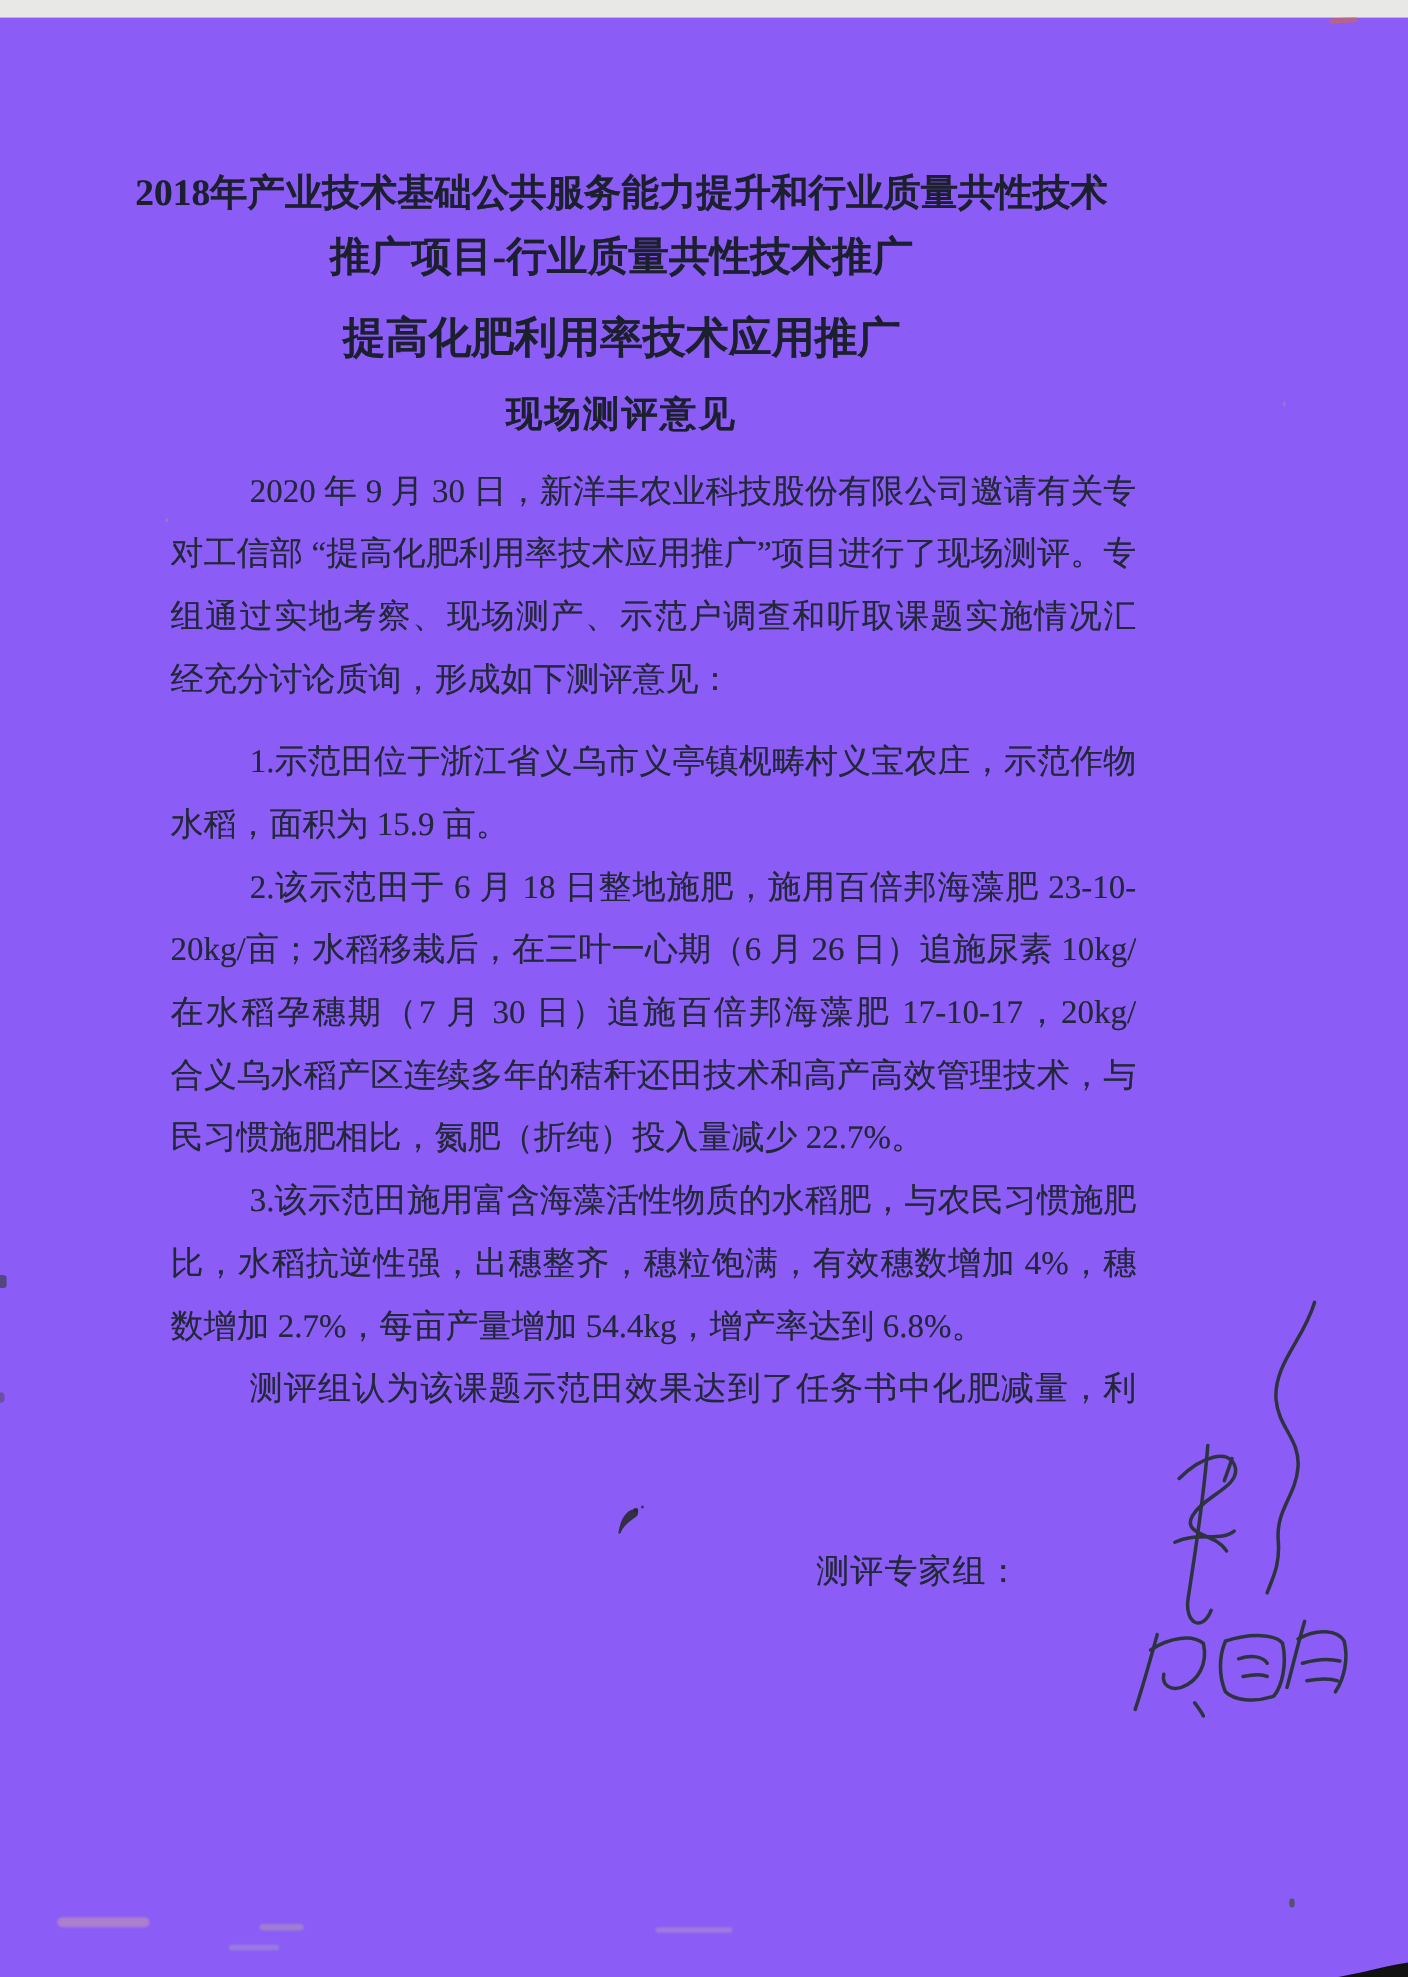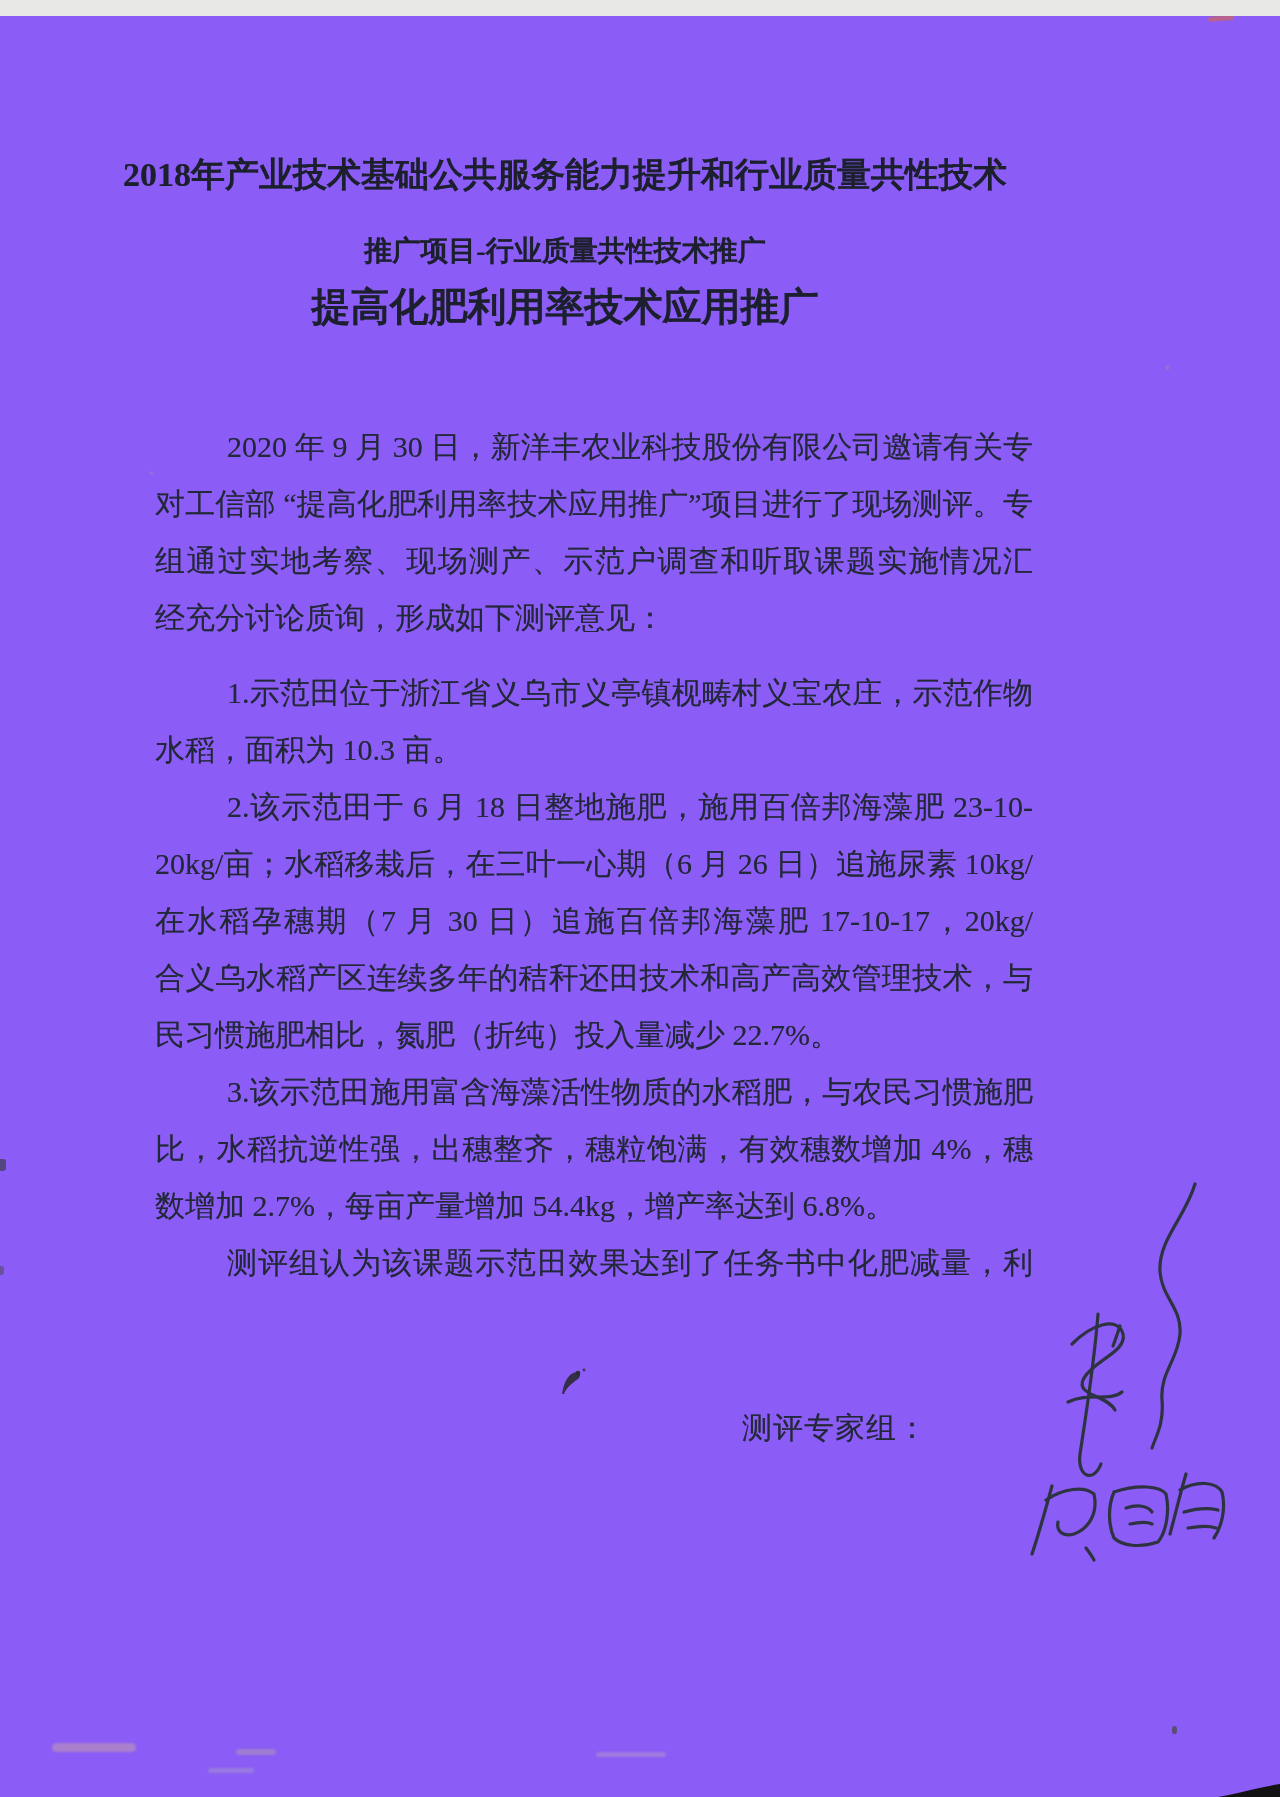--- a/index.html
+++ b/index.html
@@ -13,21 +13,21 @@
     color:#222636;
   }
   
   .tline{
     position:absolute;left:0;width:1130px;
     text-align:center;font-weight:bold;color:#1c202e;
     text-shadow:0 0 .5px rgba(28,32,46,.55);
     white-space:nowrap;
   }
   .t1{top:136px;font-size:34px;}
-  .t2{top:216px;font-size:28px;}
+  .t2{top:192px;font-size:37px;}
   .t3{top:264px;font-size:39px;}
   .t4{top:338px;font-size:33px;letter-spacing:2px;}
   
   .body-text{
     position:absolute;top:402px;left:155px;width:878px;
   }
   .bline{
     box-sizing:border-box;width:100%;
     height:57px;line-height:57px;
     font-size:30px;color:#232838;
@@ -68,29 +68,30 @@
   .paper-dot3{left:150px;top:455px;width:3px;height:4px;background:#9a9aa0;opacity:.4;border-radius:50%;}
 </style>
 </head>
 <body>
 
 <div class="page">
 
   <div class="tline t1">2018年产业技术基础公共服务能力提升和行业质量共性技术</div>
   <div class="tline t2">推广项目-行业质量共性技术推广</div>
   <div class="tline t3">提高化肥利用率技术应用推广</div>
+  <div class="tline t4">现场测评意见</div>
 
   <div class="body-text">
 
   <div class="bline indent justify">2020 年 9 月 30 日，新洋丰农业科技股份有限公司邀请有关专家</div>
       <div class="bline justify">对工信部 “提高化肥利用率技术应用推广”项目进行了现场测评。专家</div>
       <div class="bline justify">组通过实地考察、现场测产、示范户调查和听取课题实施情况汇报，</div>
       <div class="bline">经充分讨论质询，形成如下测评意见：</div>
       <div class="bline indent justify pgap">1.示范田位于浙江省义乌市义亭镇枧畴村义宝农庄，示范作物为</div>
-      <div class="bline">水稻，面积为 10.3 亩。</div>
+      <div class="bline">水稻，面积为 15.9 亩。</div>
       <div class="bline indent justify">2.该示范田于 6 月 18 日整地施肥，施用百倍邦海藻肥 23-10-13，</div>
       <div class="bline justify">20kg/亩；水稻移栽后，在三叶一心期（6 月 26 日）追施尿素 10kg/亩，</div>
       <div class="bline justify">在水稻孕穗期（7 月 30 日）追施百倍邦海藻肥 17-10-17，20kg/亩。结</div>
       <div class="bline justify">合义乌水稻产区连续多年的秸秆还田技术和高产高效管理技术，与农</div>
       <div class="bline">民习惯施肥相比，氮肥（折纯）投入量减少 22.7%。</div>
       <div class="bline indent justify">3.该示范田施用富含海藻活性物质的水稻肥，与农民习惯施肥相</div>
       <div class="bline justify">比，水稻抗逆性强，出穗整齐，穗粒饱满，有效穗数增加 4%，穗粒</div>
       <div class="bline">数增加 2.7%，每亩产量增加 54.4kg，增产率达到 6.8%。</div>
       <div class="bline indent justify">测评组认为该课题示范田效果达到了任务书中化肥减量，利用率</div>
     </div>

